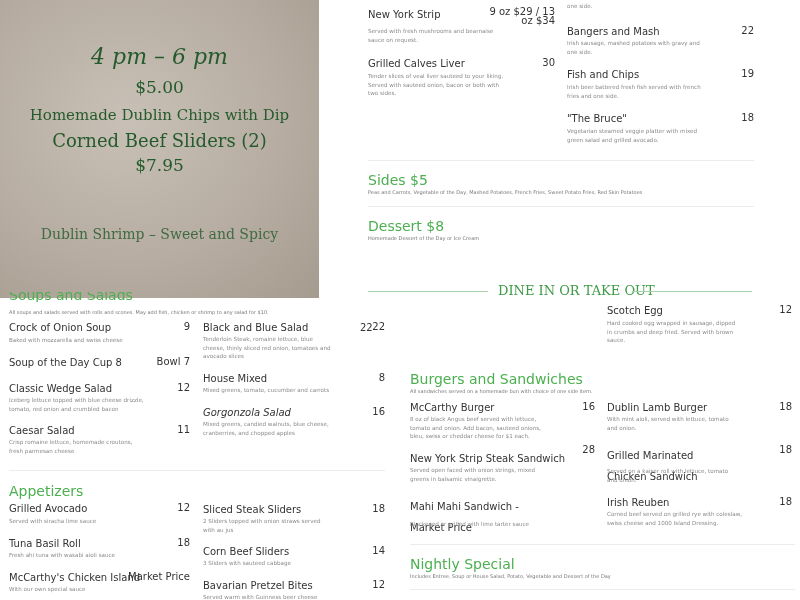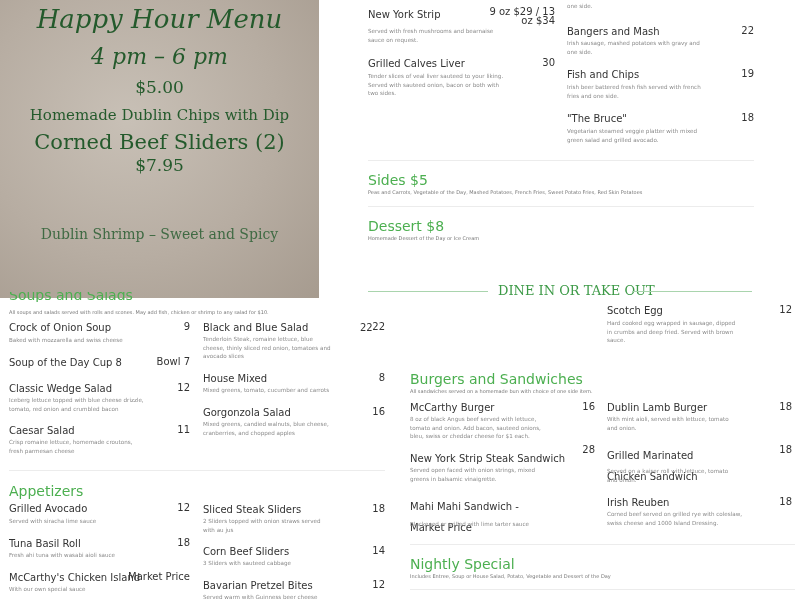--- a/index.html
+++ b/index.html
@@ -20,25 +20,24 @@
   .sec-title { color: #4caf50; font-size: 14px; white-space: nowrap; }
   .sec-sub { font-size: 5px; color: #777; white-space: nowrap; }
   .hr { height: 1px; background: #ececec; }
   .dine { color: #3d9a47; font-family: "DejaVu Serif", serif; font-size: 13px; white-space: nowrap; }
   .dline { height: 1px; background: #a9d4ad; }
 </style>
 </head>
 <body>
 
 <div class="abs photo">
-  <div class="hw" style="top:4px;font-size:26px;">Happy Hour Menu</div>
   <div class="hw" style="top:44px;font-size:22px;">4 pm – 6 pm</div>
   <div class="hw" style="top:77px;font-size:17px;font-style:normal;">$5.00</div>
   <div class="hw" style="top:106px;font-size:15px;font-style:normal;">Homemade Dublin Chips with Dip</div>
-  <div class="hw" style="top:130px;font-size:21px;font-style:normal;">Corned Beef Sliders (2)</div>
+  <div class="hw" style="top:130px;font-size:18px;font-style:normal;">Corned Beef Sliders (2)</div>
   <div class="hw" style="top:155px;font-size:17px;font-style:normal;">$7.95</div>
   <div class="hw" style="top:226px;font-size:14px;font-style:normal;color:#3f6a43;">Dublin Shrimp – Sweet and Spicy</div>
 </div>
 
 <div class="abs item-name" style="left:368px;top:9px;">New York Strip</div>
 <div class="abs item-price" style="left:480px;top:7px;width:75px;line-height:9px;">9 oz $29 / 13 oz $34</div>
 <div class="abs item-desc" style="left:368px;top:27px;width:140px;">Served with fresh mushrooms and bearnaise sauce on request.</div>
 
 <div class="abs item-name" style="left:368px;top:58px;">Grilled Calves Liver</div>
 <div class="abs item-price" style="left:520px;top:57px;width:35px;">30</div>
@@ -96,21 +95,21 @@
 <div class="abs item-desc" style="left:9px;top:438px;width:130px;">Crisp romaine lettuce, homemade croutons, fresh parmesan cheese</div>
 
 <div class="abs item-name" style="left:203px;top:322px;">Black and Blue Salad</div>
 <div class="abs item-price" style="left:355px;top:321px;width:30px;">22</div>
 <div class="abs item-desc" style="left:203px;top:335px;width:130px;">Tenderloin Steak, romaine lettuce, blue cheese, thinly sliced red onion, tomatoes and avocado slices</div>
 
 <div class="abs item-name" style="left:203px;top:373px;">House Mixed</div>
 <div class="abs item-price" style="left:355px;top:372px;width:30px;">8</div>
 <div class="abs item-desc" style="left:203px;top:386px;width:140px;">Mixed greens, tomato, cucumber and carrots</div>
 
-<div class="abs item-name" style="left:203px;top:407px;">Gorgonzola Salad</div>
+<div class="abs item-name" style="left:203px;top:407px;font-style:italic;">Gorgonzola Salad</div>
 <div class="abs item-price" style="left:355px;top:406px;width:30px;">16</div>
 <div class="abs item-desc" style="left:203px;top:420px;width:130px;">Mixed greens, candied walnuts, blue cheese, cranberries, and chopped apples</div>
 
 <div class="abs hr" style="left:9px;top:470px;width:376px;"></div>
 
 <div class="abs sec-title" style="left:9px;top:483px;">Appetizers</div>
 
 <div class="abs item-name" style="left:9px;top:503px;">Grilled Avocado</div>
 <div class="abs item-price" style="left:160px;top:502px;width:30px;">12</div>
 <div class="abs item-desc" style="left:9px;top:517px;width:170px;">Served with siracha lime sauce</div>

